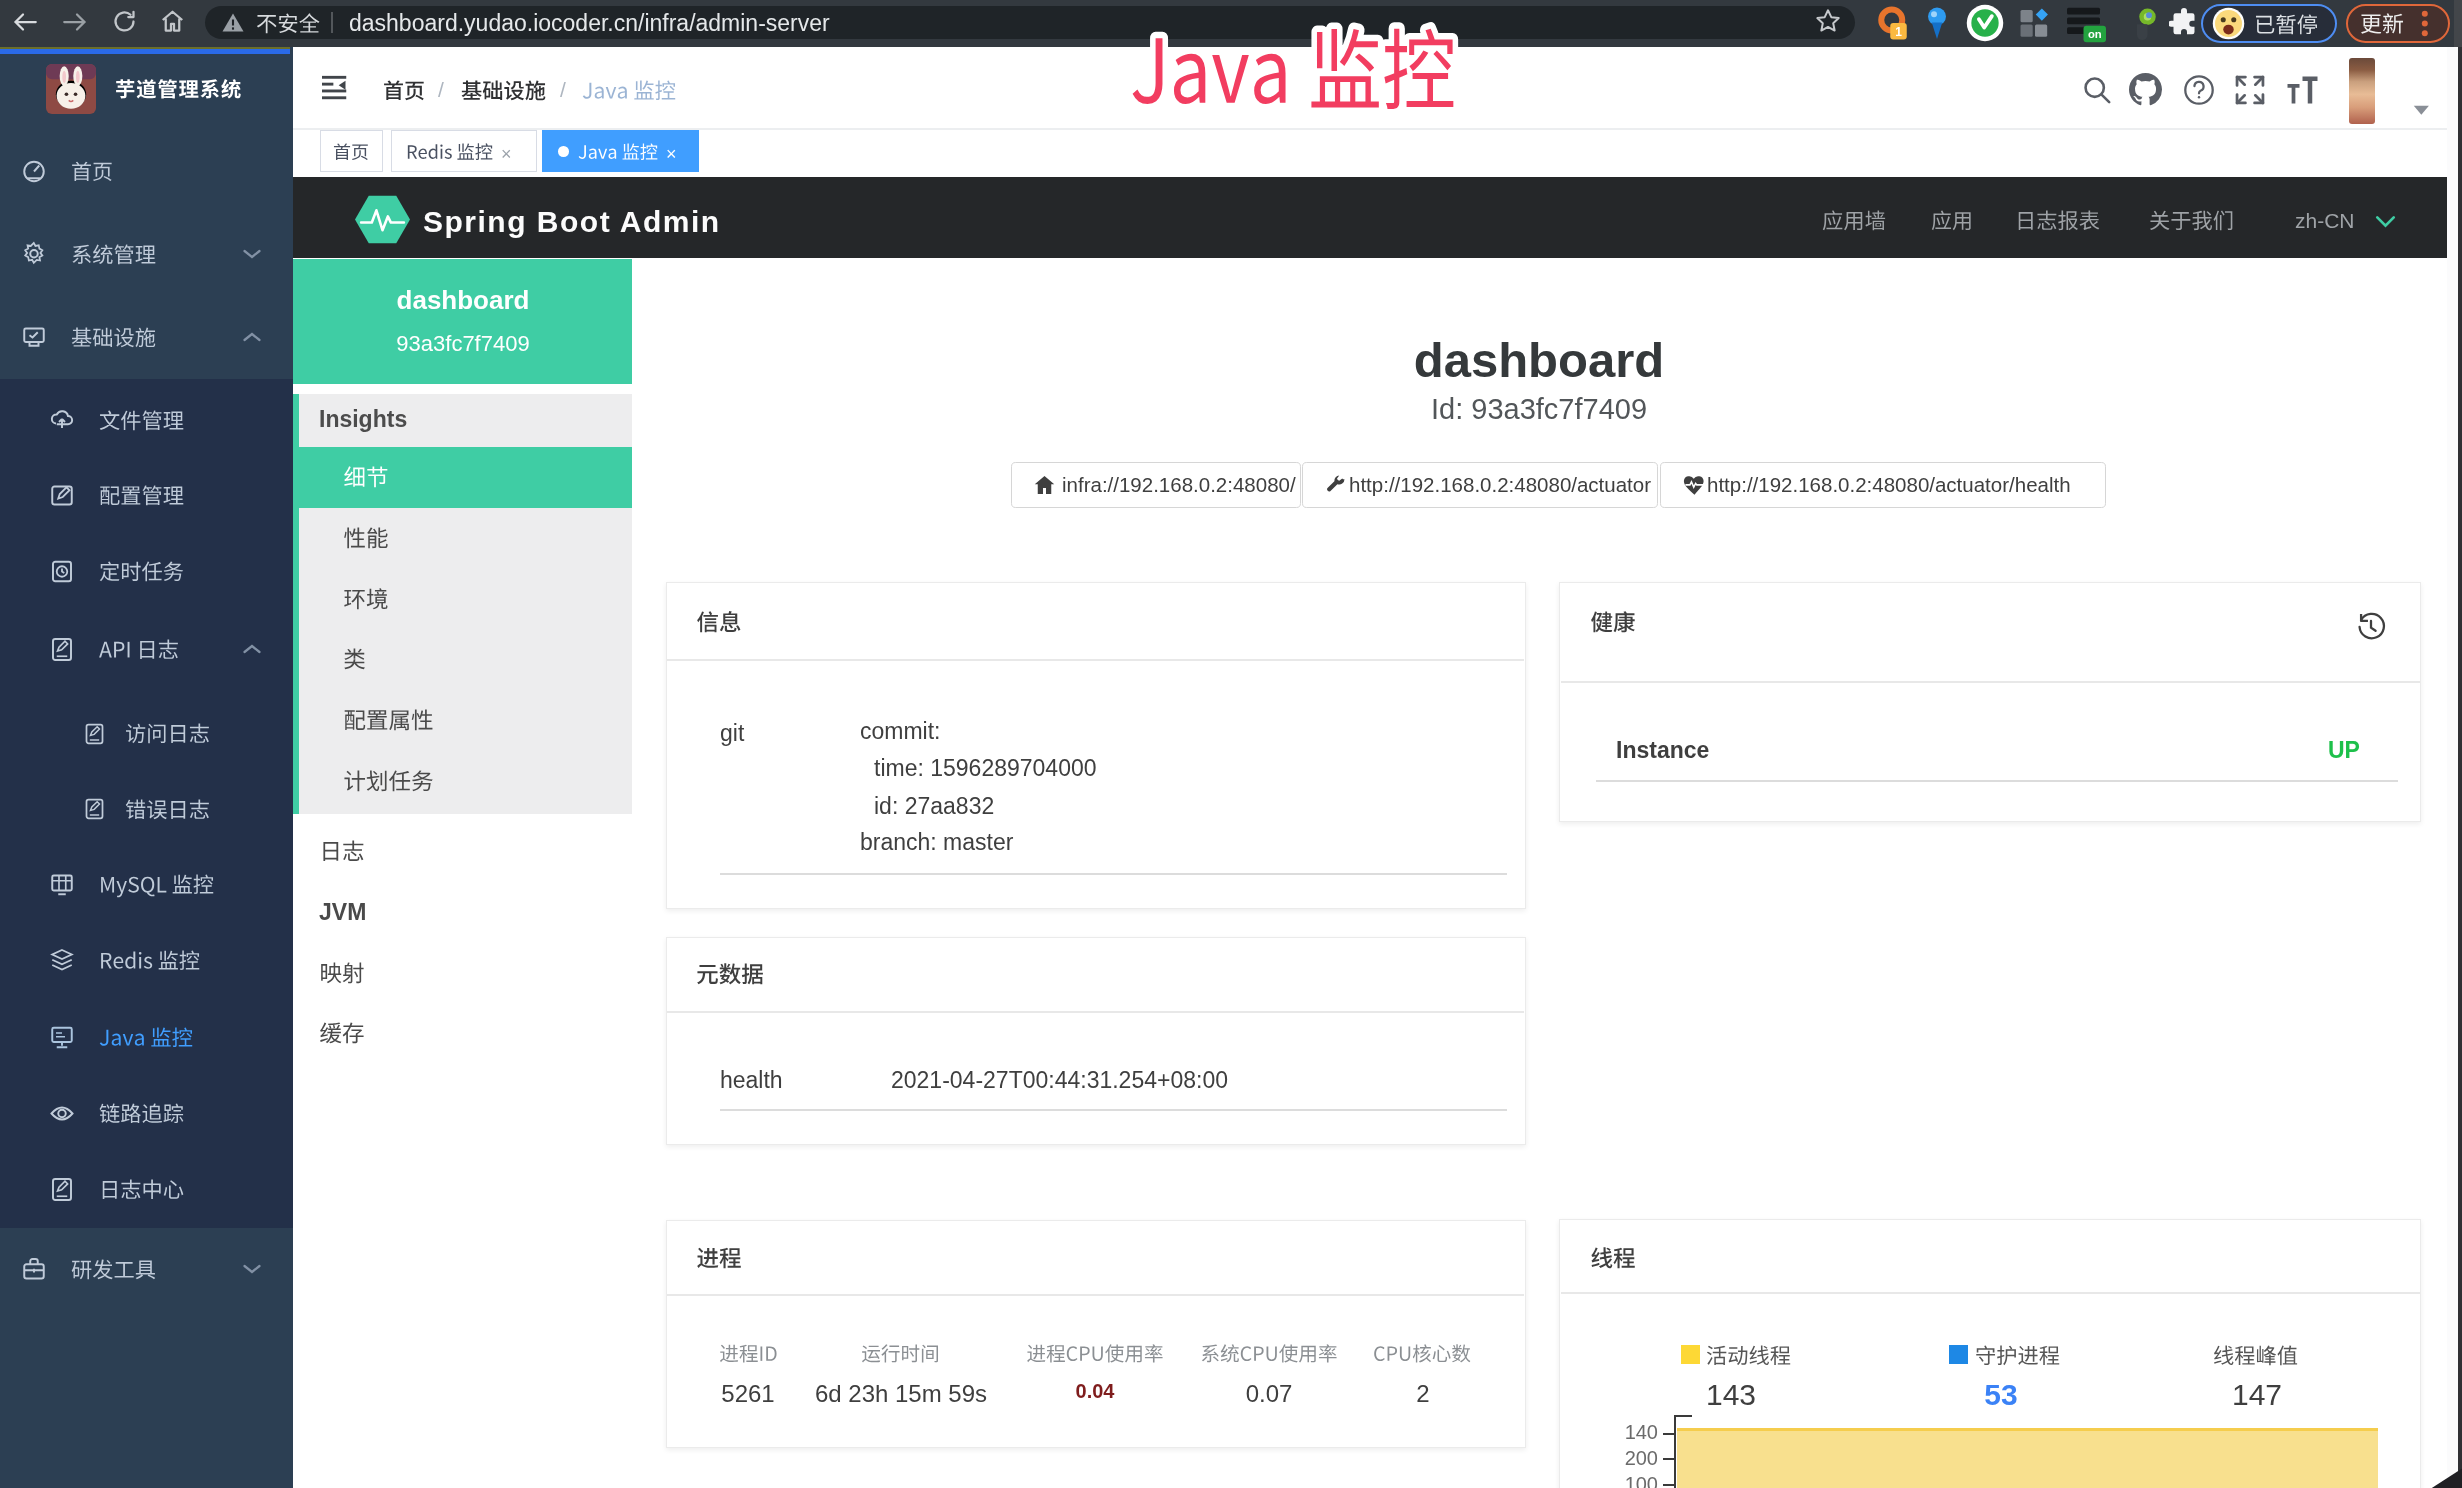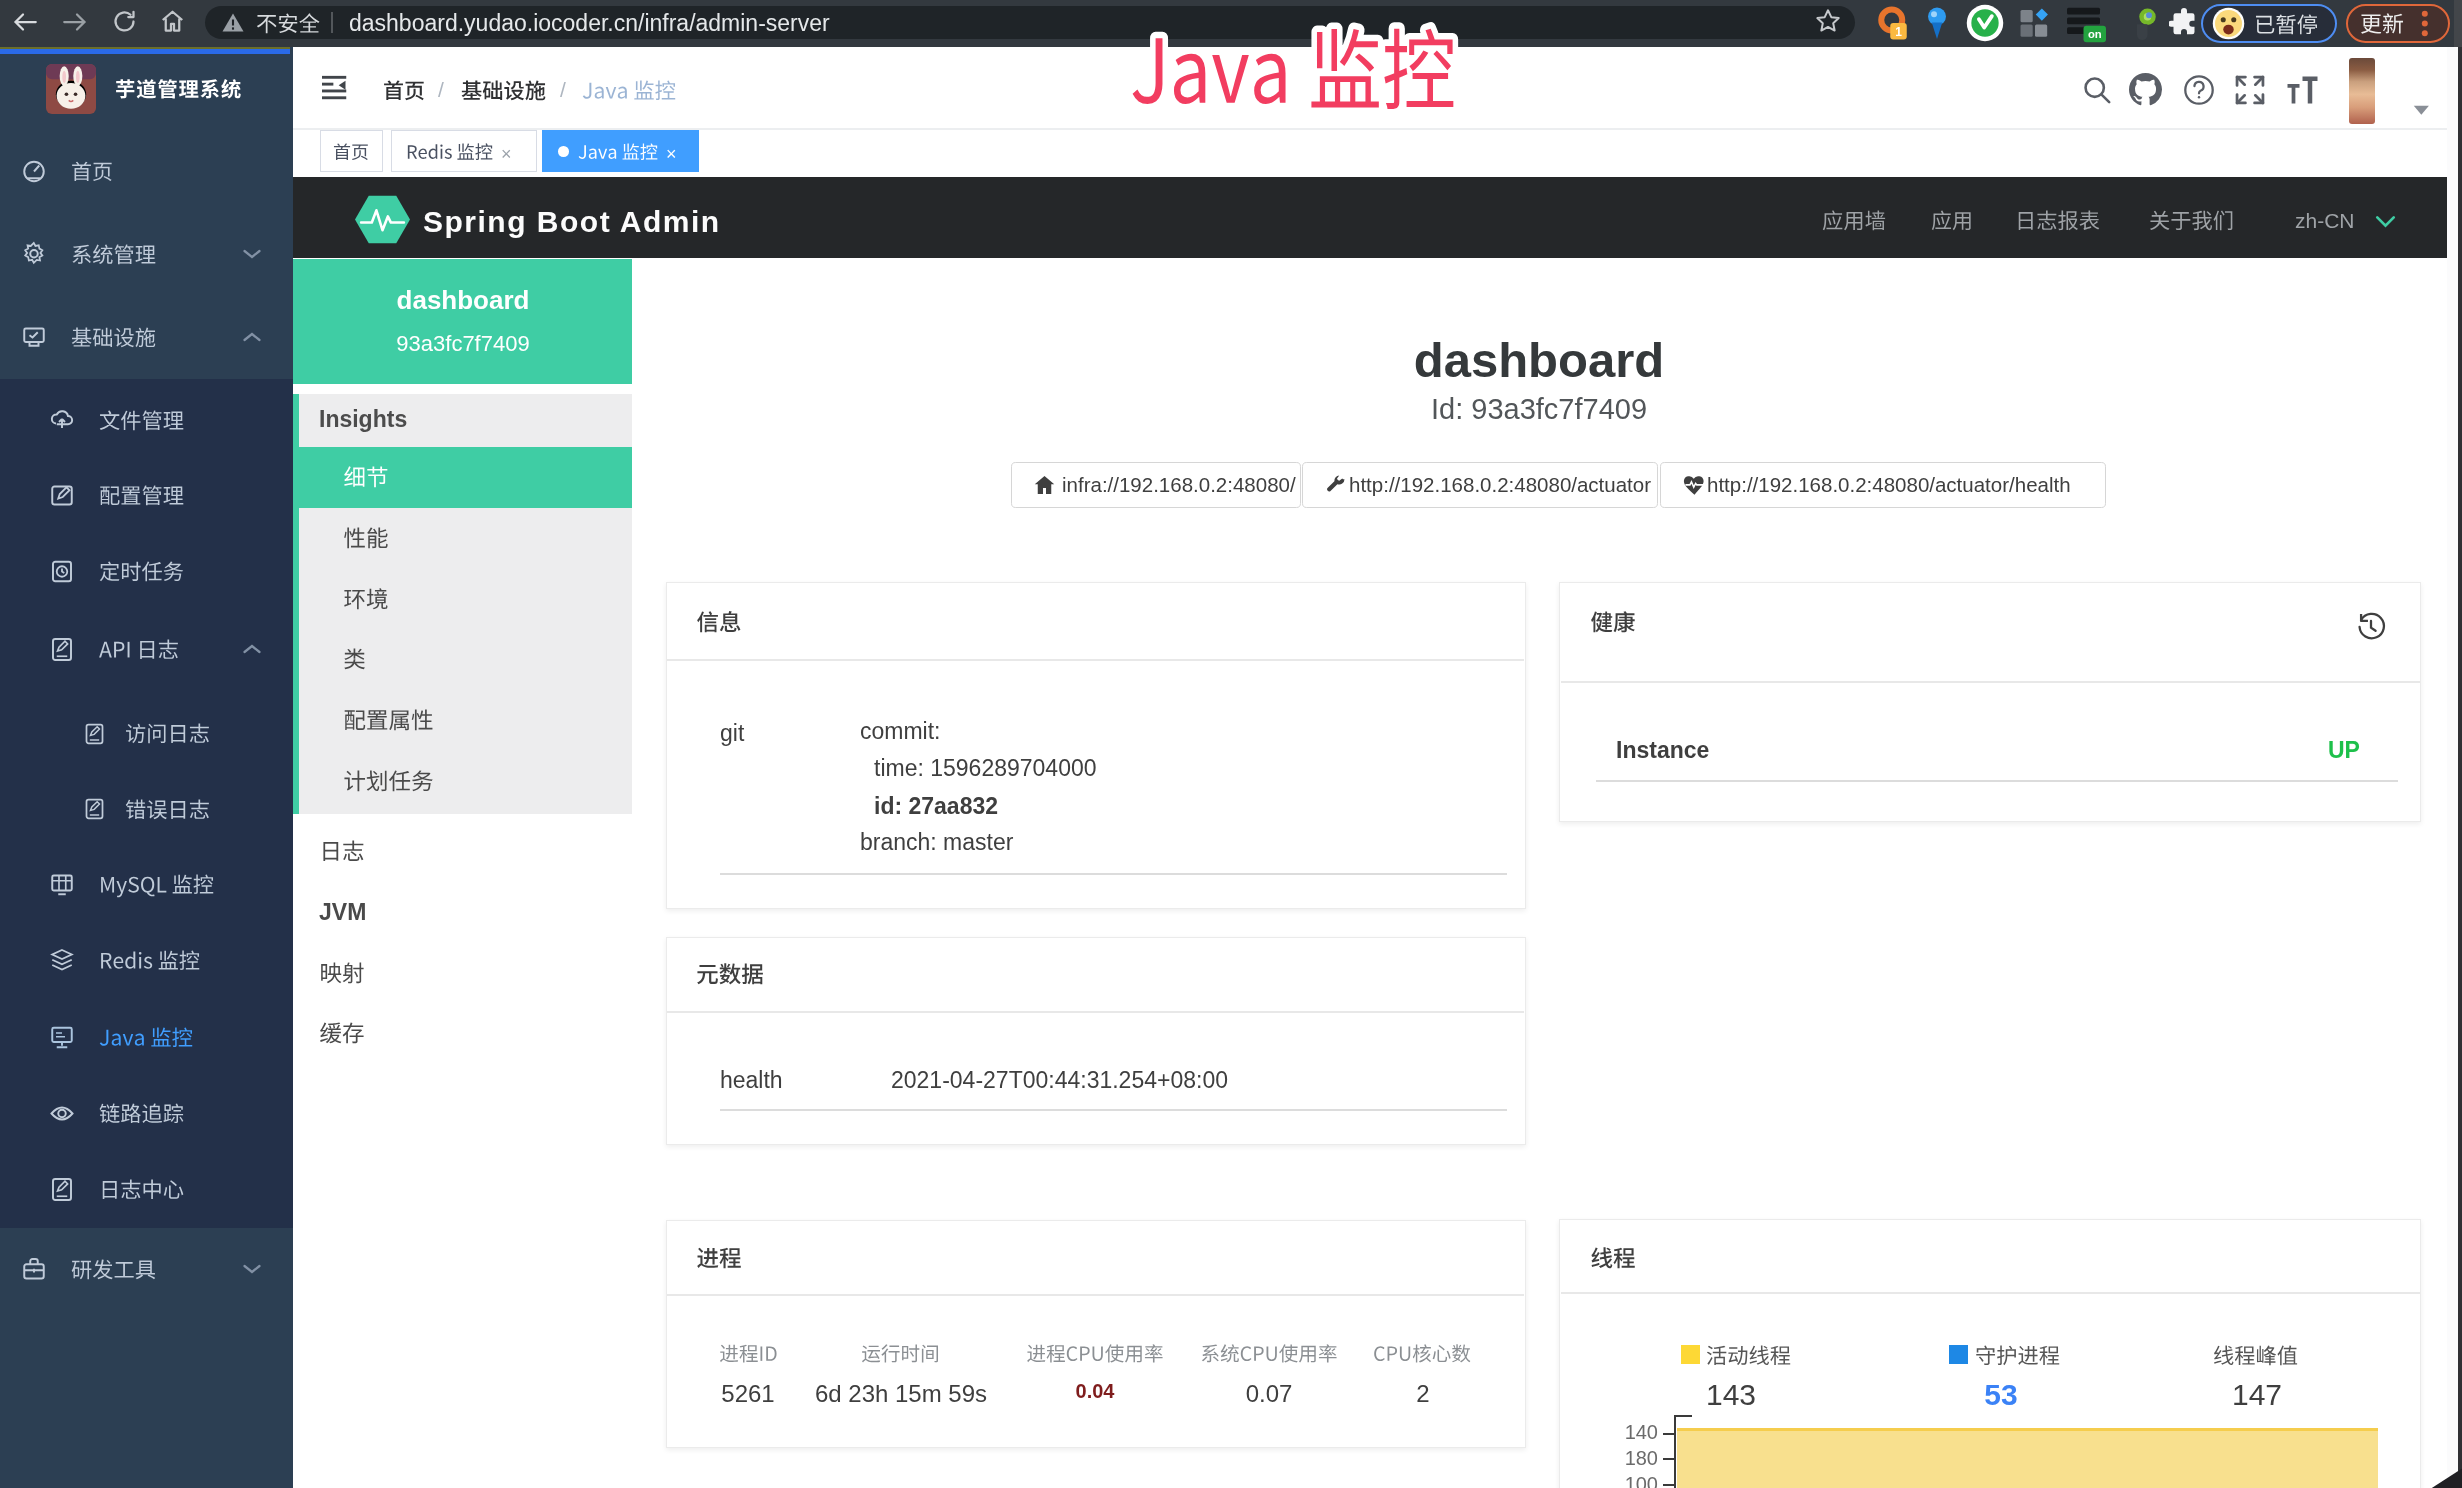--- a/index.html
+++ b/index.html
@@ -610,21 +610,21 @@
 <div class="t" style="left:1707px;top:470px;font-size:20.5px;color:#3f3f3f;font-weight:400;">http://192.168.0.2:48080/actuator/health</div>
 <div class="abs" style="left:666px;top:582px;width:860px;height:327px;background:#fff;border:1.5px solid #ebebeb;box-shadow:0 2.3px 5.3px rgba(0,0,0,.07);"></div>
 <svg class="zh" style="left:696px;top:611px;" width="46" height="23" viewBox="0 -860 2000.0 1020" fill="#3f3f3f">
     <use href="#g500_4fe1" transform="translate(0.0,0)"></use>
     <use href="#g500_606f" transform="translate(1000.0,0)"></use>
   </svg>
 <div class="abs" style="left:667px;top:659px;width:857px;height:1.5px;background:#e8e8e8;"></div>
 <div class="t" style="left:720px;top:716px;font-size:23px;color:#3f3f3f;font-weight:400;">git</div>
 <div class="t" style="left:860px;top:714px;font-size:23px;color:#3f3f3f;font-weight:400;">commit:</div>
 <div class="t" style="left:874px;top:751px;font-size:23px;color:#3f3f3f;font-weight:400;">time: 1596289704000</div>
-<div class="t" style="left:874px;top:789px;font-size:23px;color:#3f3f3f;font-weight:700;">id: 27aa832</div>
+<div class="t" style="left:874px;top:789px;font-size:23px;color:#3f3f3f;font-weight:400;">id: 27aa832</div>
 <div class="t" style="left:860px;top:825px;font-size:23px;color:#3f3f3f;font-weight:400;">branch: master</div>
 <div class="abs" style="left:720px;top:873px;width:787px;height:1.5px;background:#dcdcdc;"></div>
 <div class="abs" style="left:1559px;top:582px;width:862px;height:240px;background:#fff;border:1.5px solid #ebebeb;box-shadow:0 2.3px 5.3px rgba(0,0,0,.07);"></div>
 <svg class="zh" style="left:1590px;top:611px;" width="46" height="23" viewBox="0 -860 2000.0 1020" fill="#3f3f3f">
     <use href="#g500_5065" transform="translate(0.0,0)"></use>
     <use href="#g500_5eb7" transform="translate(1000.0,0)"></use>
   </svg>
 <svg class="abs" style="left:2355px;top:611px" width="32" height="32" viewBox="0 0 42 42" fill="none" stroke="#3f3f3f" stroke-width="3">
     <path d="M8 12a16 16 0 1 1-2 9" stroke-linecap="round"></path>
     <path d="M8 4v9h9" fill="none" stroke-linejoin="round"></path>
@@ -723,21 +723,21 @@
   </svg>
 <div class="t tc" style="left:1731px;top:1372px;font-size:30px;color:#3f3f3f;font-weight:400;">143</div>
 <div class="t tc" style="left:2001px;top:1372px;font-size:30px;color:#3b82f6;font-weight:700;">53</div>
 <div class="t tc" style="left:2257px;top:1372px;font-size:30px;color:#3f3f3f;font-weight:400;">147</div>
 <div class="abs" style="left:1677px;top:1428px;width:701px;height:61px;background:#f8e08e;border-top:3px solid #f5cd4d;"></div>
 <div class="abs" style="left:1674px;top:1415px;width:2.3px;height:74px;background:#3a3a3a;"></div>
 <div class="abs" style="left:1674px;top:1415px;width:18px;height:2.3px;background:#3a3a3a;"></div>
 <div class="abs" style="left:1663px;top:1433px;width:11.4px;height:1.5px;background:#3a3a3a;"></div>
 <div class="t" style="left:1612px;top:1417px;width:46px;text-align:right;font-size:20px;color:#6b6b6b">140</div>
 <div class="abs" style="left:1663px;top:1458px;width:11.4px;height:1.5px;background:#3a3a3a;"></div>
-<div class="t" style="left:1612px;top:1443px;width:46px;text-align:right;font-size:20px;color:#6b6b6b">180</div>
+<div class="t" style="left:1612px;top:1443px;width:46px;text-align:right;font-size:20px;color:#6b6b6b">200</div>
 <div class="abs" style="left:1663px;top:1484px;width:11.4px;height:1.5px;background:#3a3a3a;"></div>
 <div class="t" style="left:1612px;top:1469px;width:46px;text-align:right;font-size:20px;color:#6b6b6b">100</div>
 <div class="abs" style="left:2447px;top:47px;width:15px;height:1442px;background:#fbfbfc;"></div>
 <div class="abs" style="left:2458px;top:47px;width:4.6px;height:1442px;background:#303034;"></div>
 <svg class="abs" style="left:2431px;top:1468px" width="32" height="20.5" viewBox="0 0 42 27">
     <path d="M42 0v27H0Z" fill="#202024"></path>
   </svg>
 <svg class="zh" style="left:1130px;top:27px;z-index:50;" width="326" height="90" viewBox="0 -860 3701.0 1020" fill="#ffffff" stroke="#ffffff" stroke-width="150" stroke-linejoin="round">
     <g transform="scale(0.840,1)">
       <use href="#g400_004a" transform="translate(0.0,0)"></use>

